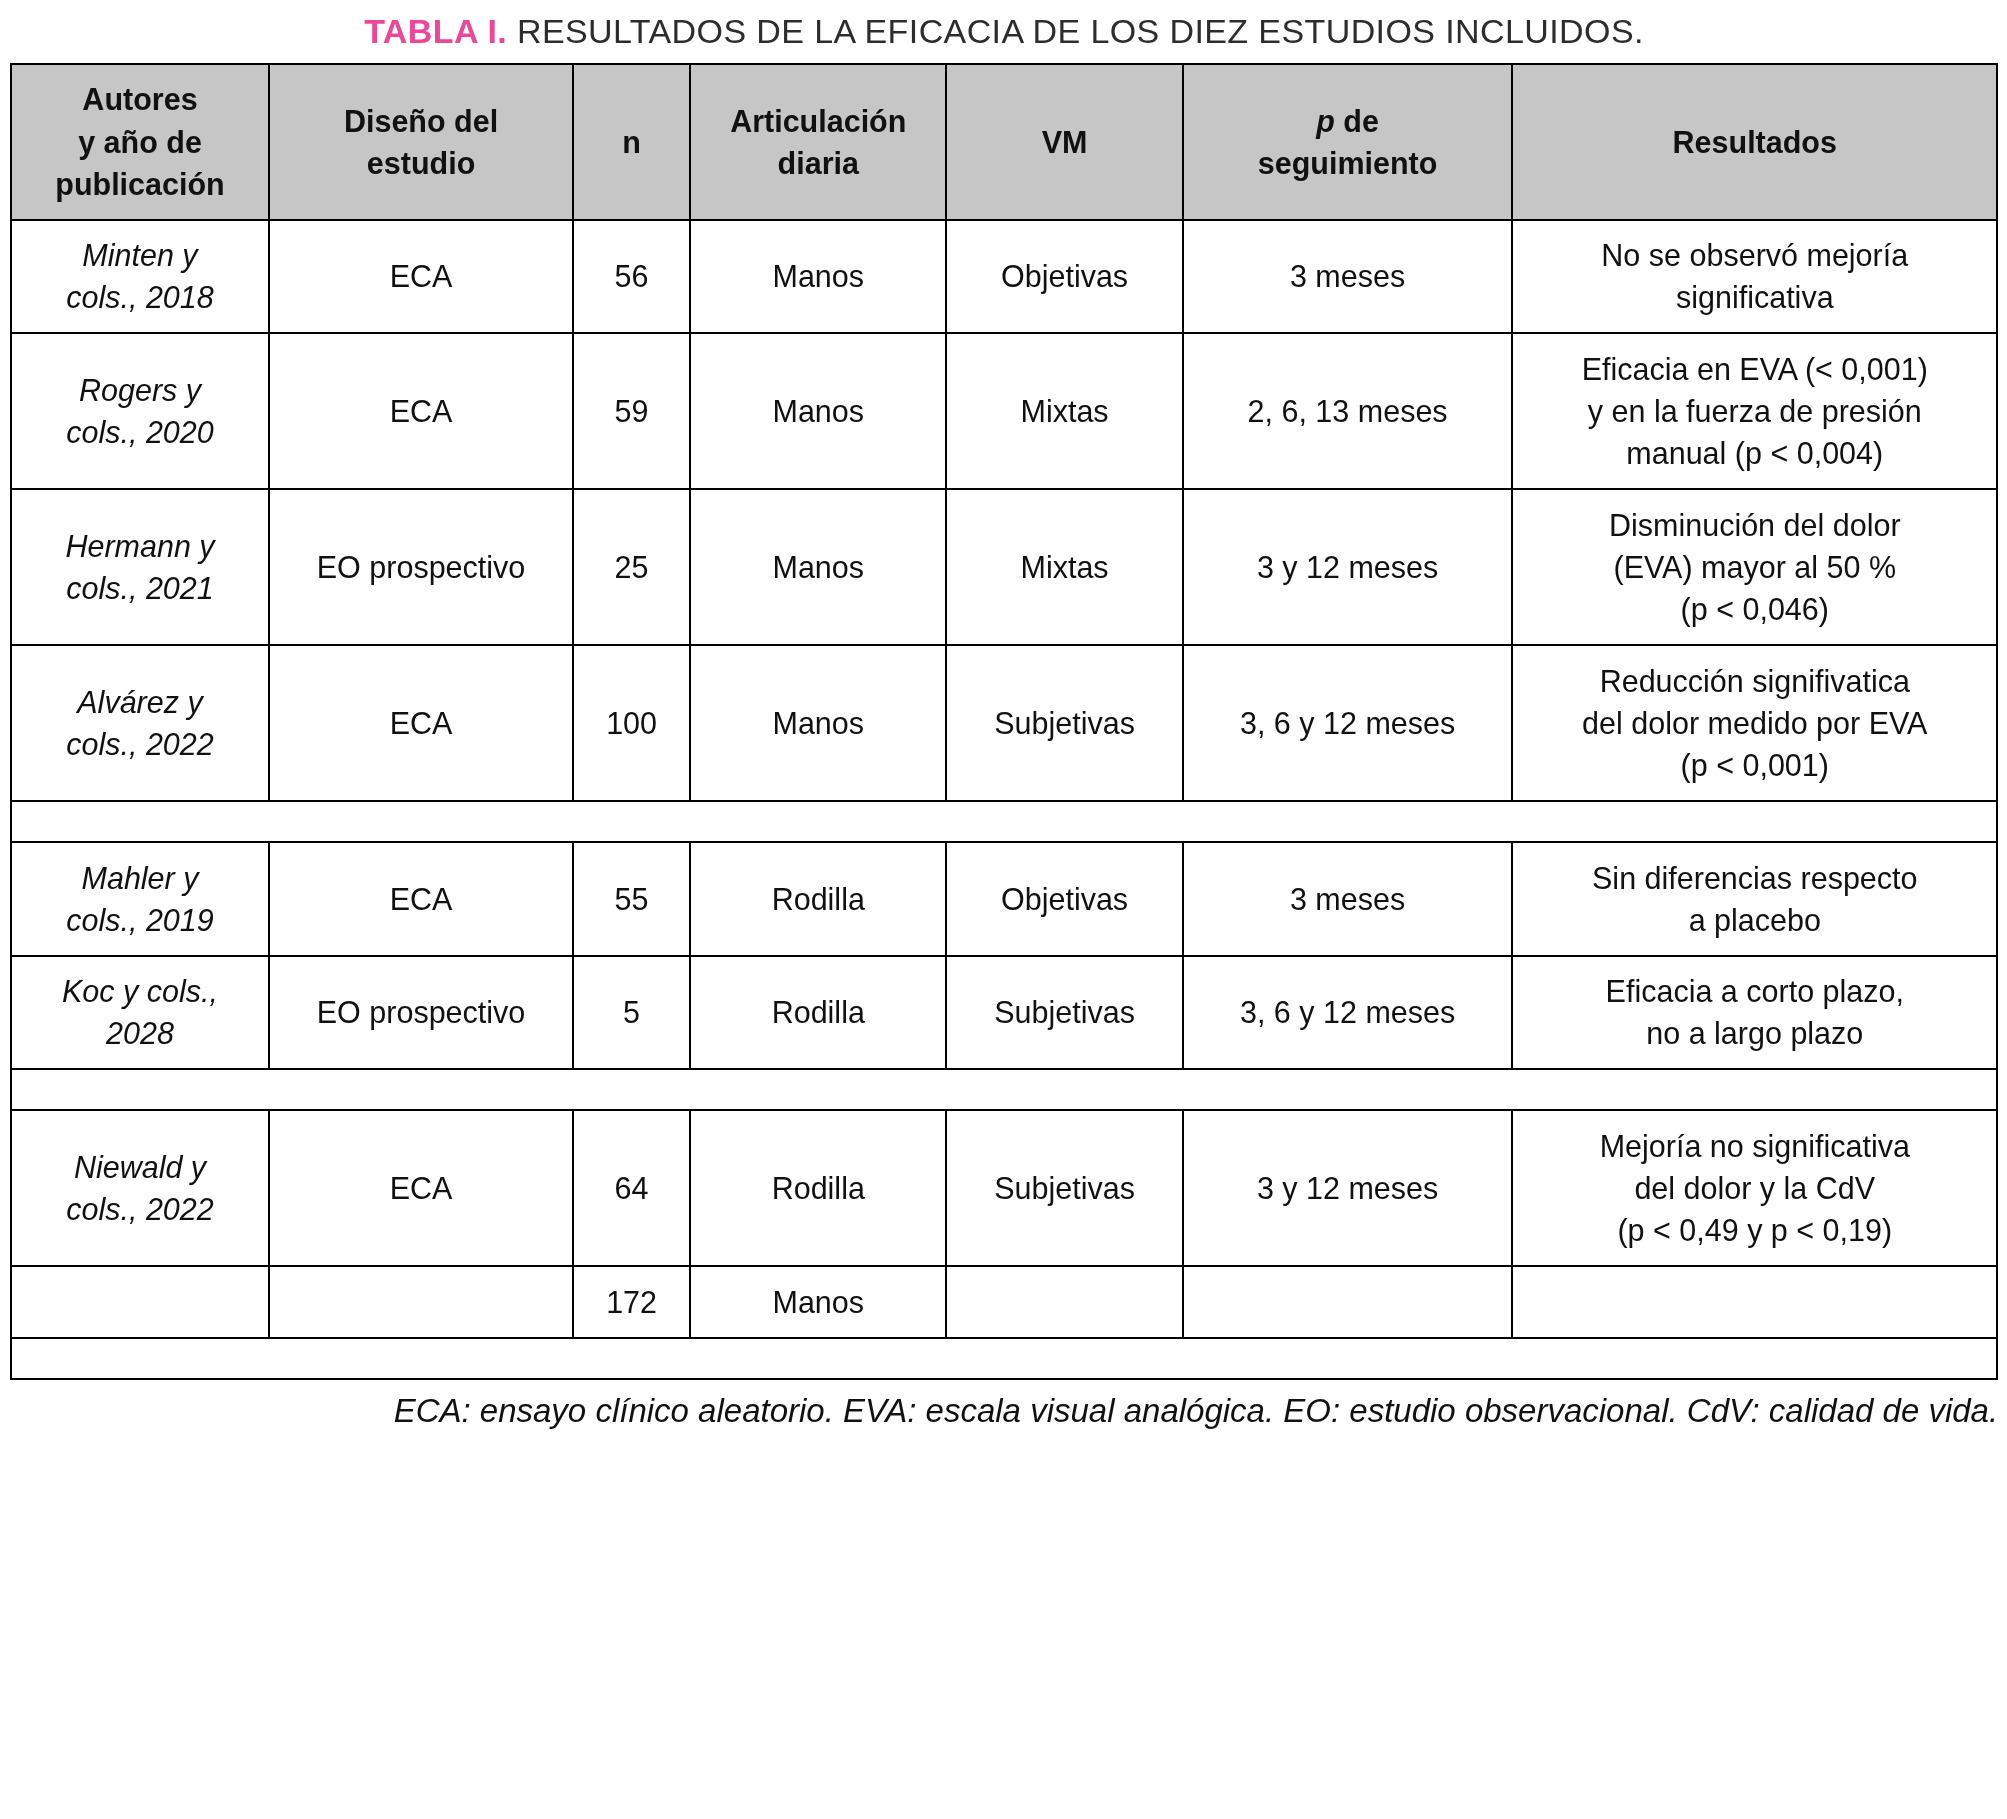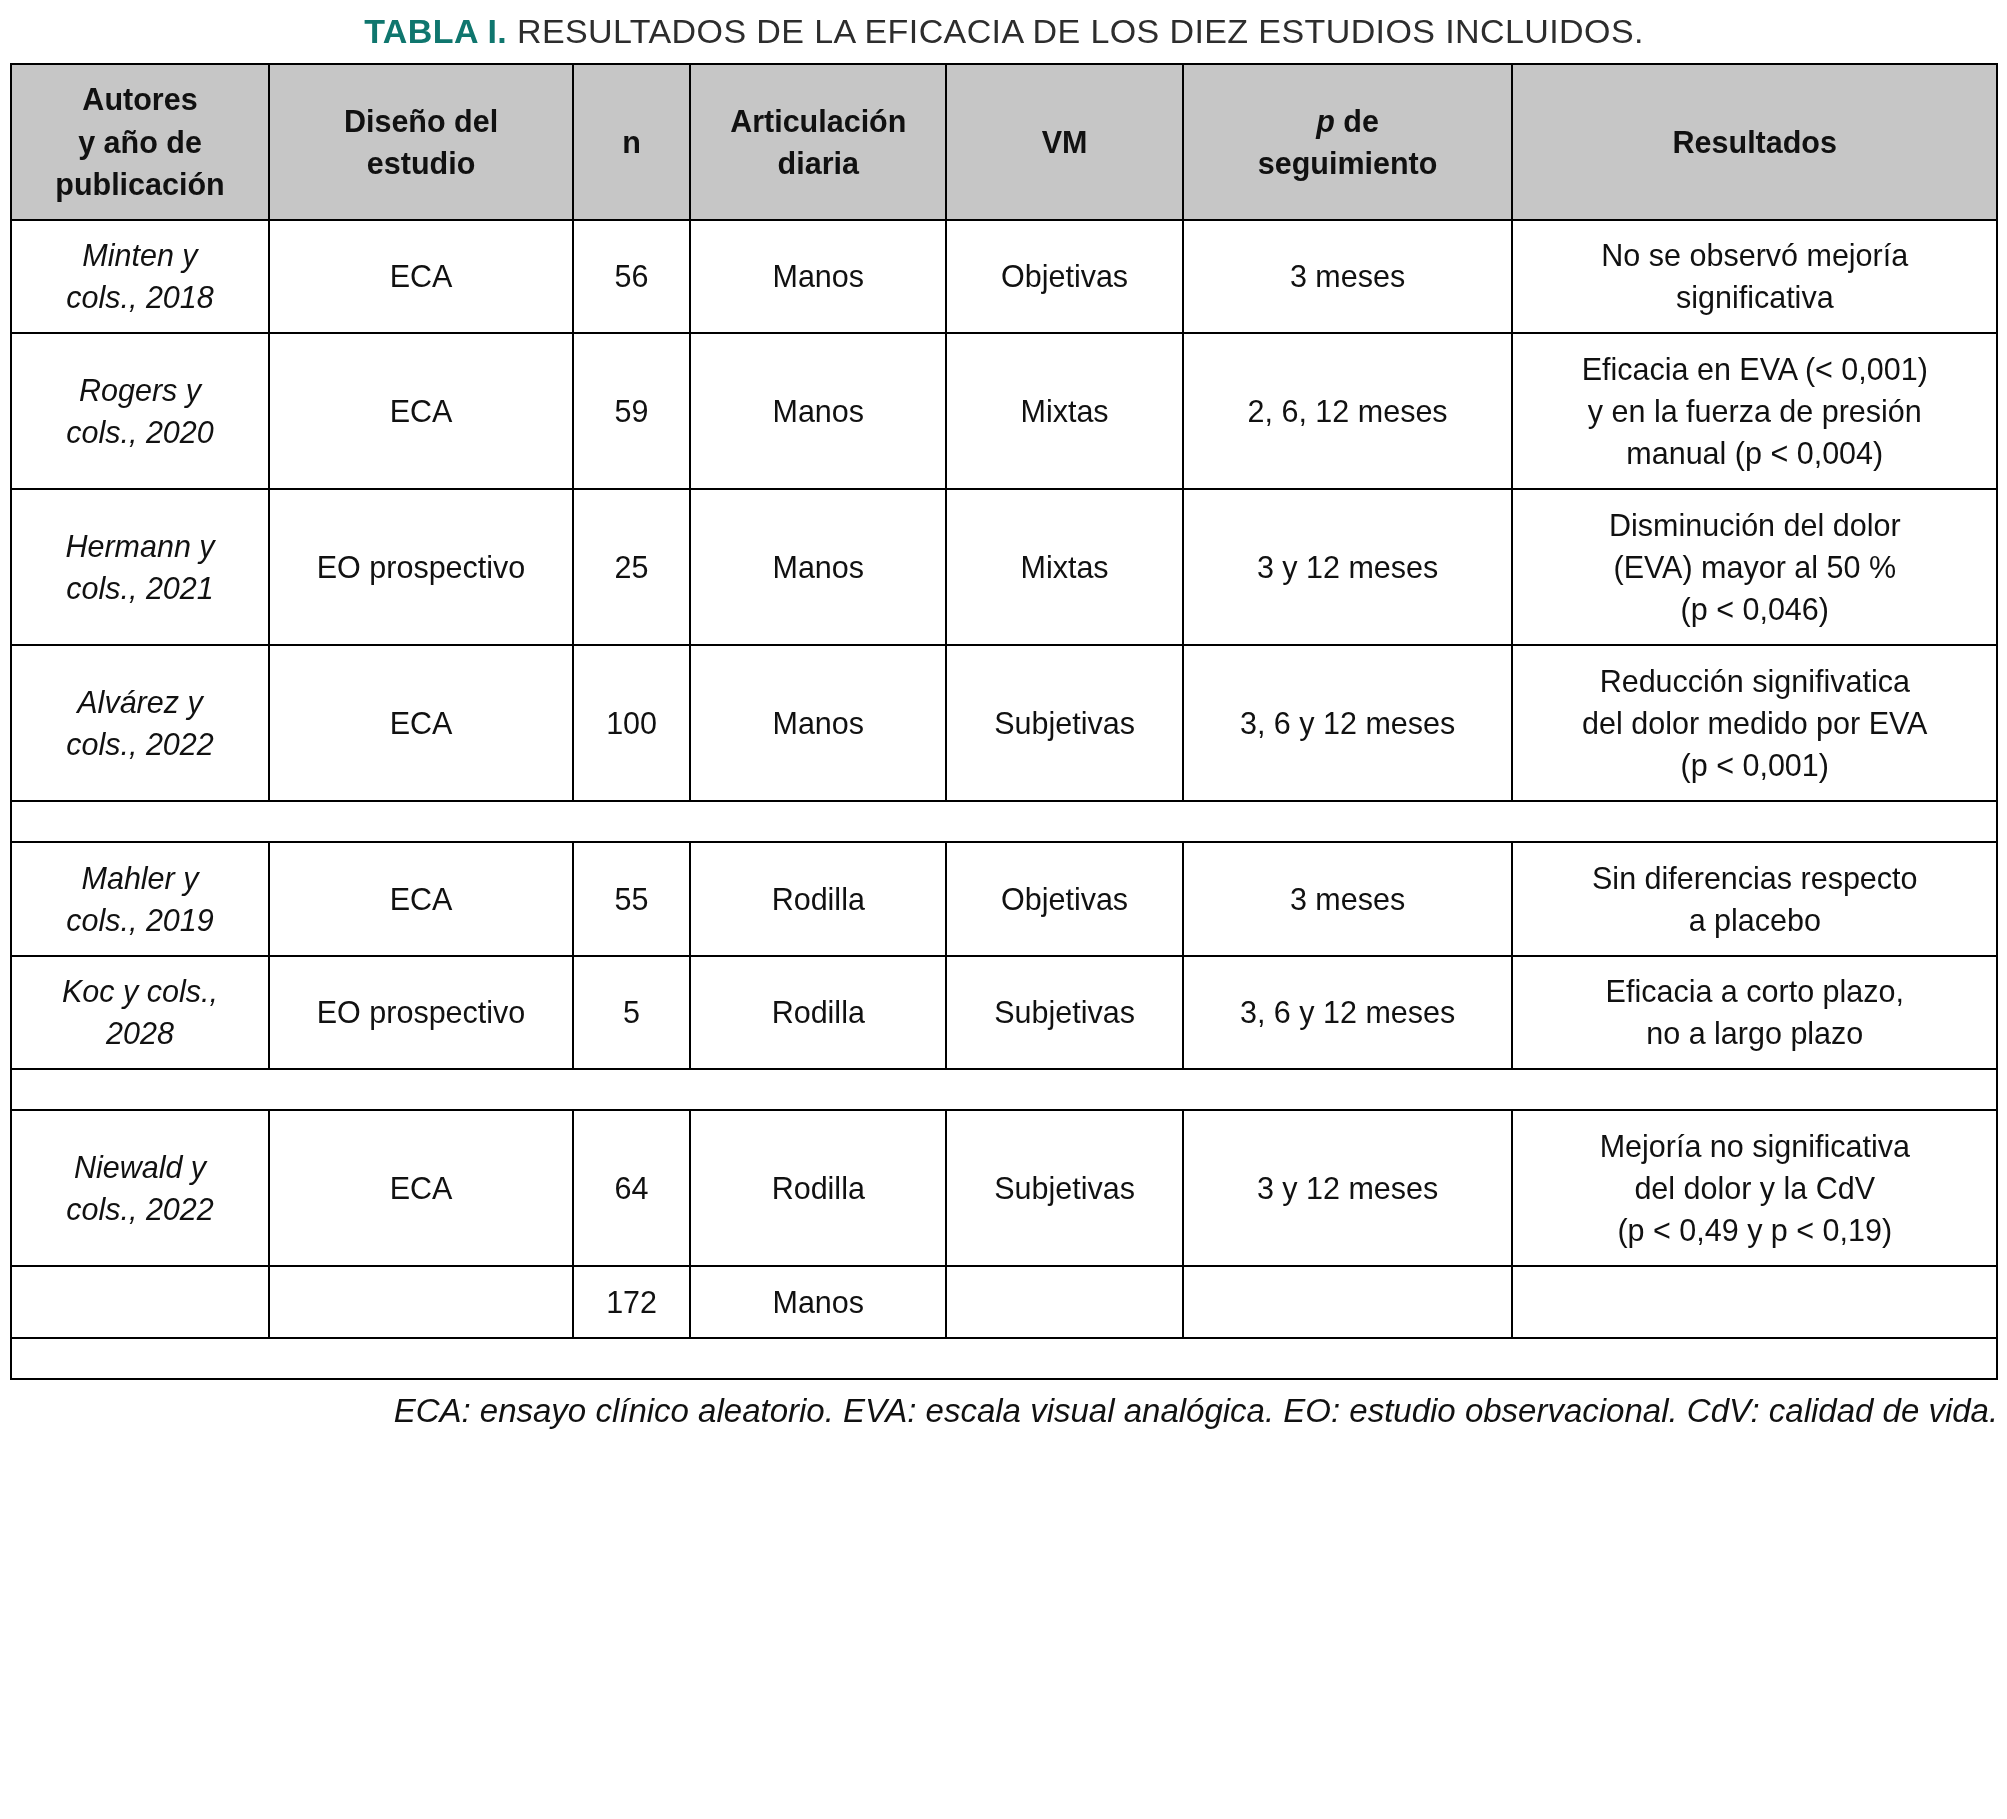--- a/index.html
+++ b/index.html
@@ -12,21 +12,21 @@
   .page { padding: 9.9px 9.9px 5.9px 9.9px; }
 
   .title {
     text-align: center;
     font-size: 34px;
     margin: 2px 0 11.8px 0;
     color: #2d2d2d;
     letter-spacing: 0.4px;
   }
   .title .tag {
-    color: #0f766e;
+    color: #ec4899;
     font-weight: bold;
     margin-right: 9.9px;
   }
 
   table.results {
     border-collapse: collapse;
     width: 100%;
     table-layout: fixed;
   }
   table.results th,
@@ -112,21 +112,21 @@
           <td>No se observó mejoría
 significativa</td>
         </tr>
         <tr>
           <td class="autores">Rogers y
 cols., 2020</td>
           <td>ECA</td>
           <td>59</td>
           <td>Manos</td>
           <td>Mixtas</td>
-          <td>2, 6, 12 meses</td>
+          <td>2, 6, 13 meses</td>
           <td>Eficacia en EVA (&lt; 0,001)
 y en la fuerza de presión
 manual (p &lt; 0,004)</td>
         </tr>
         <tr>
           <td class="autores">Hermann y
 cols., 2021</td>
           <td>EO prospectivo</td>
           <td>25</td>
           <td>Manos</td>

